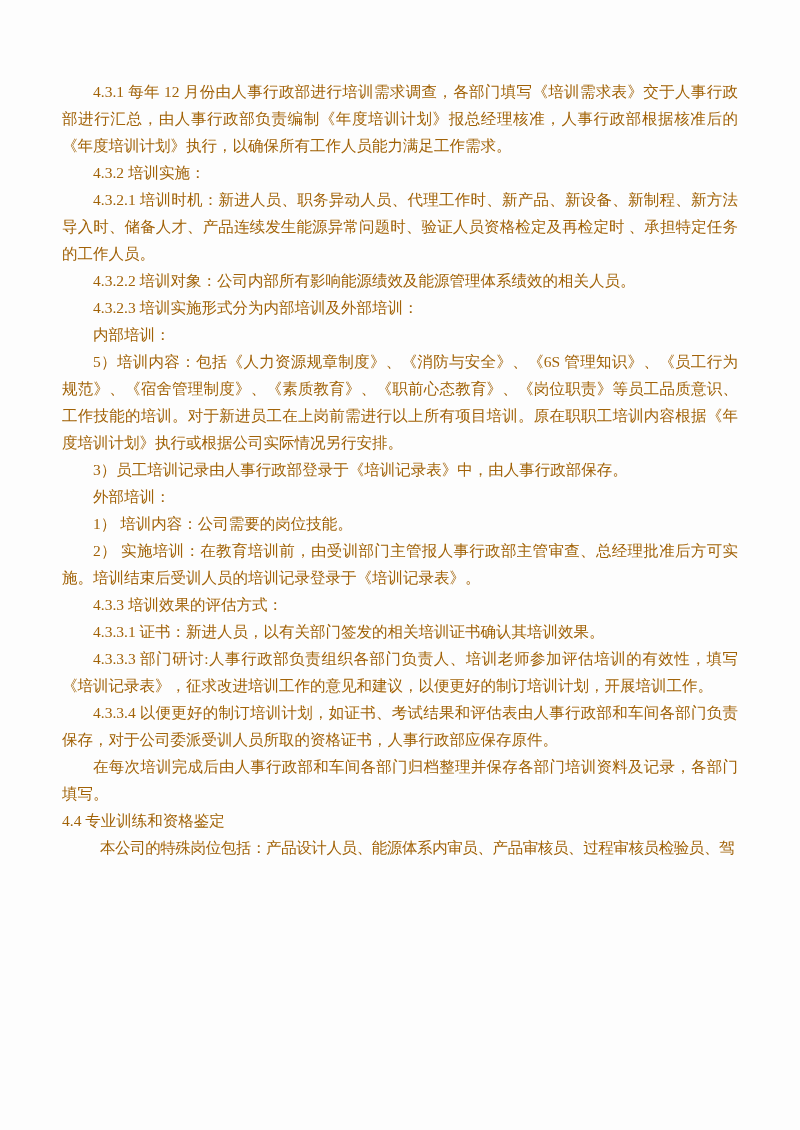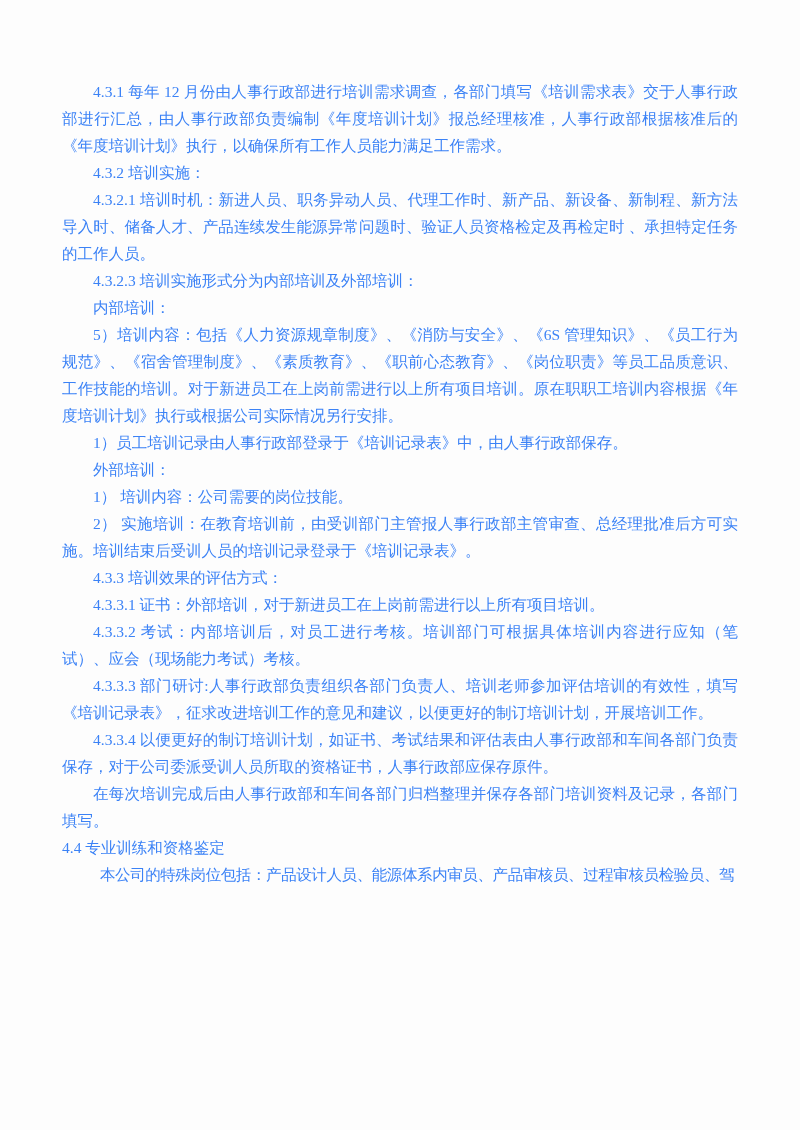--- a/index.html
+++ b/index.html
@@ -36,33 +36,33 @@
     padding: 0;
   }
   .indent-normal { text-indent: 2em; }
   .indent-none   { text-indent: 0; }
   .indent-large  { text-indent: 2.45em; letter-spacing: -0.4px; }
 </style>
 </head>
 <body style="background: rgb(253, 253, 253);">
 
 <div class="page">
-  <div class="content" id="document-content" style="color: #3b82f6;">
+  <div class="content" id="document-content" style="color: #a16207;">
       <p class="para indent-normal">4.3.1 每年 12 月份由人事行政部进行培训需求调查，各部门填写《培训需求表》交于人事行政部进行汇总，由人事行政部负责编制《年度培训计划》报总经理核准，人事行政部根据核准后的《年度培训计划》执行，以确保所有工作人员能力满足工作需求。</p>
       <p class="para indent-normal">4.3.2 培训实施：</p>
       <p class="para indent-normal">4.3.2.1 培训时机：新进人员、职务异动人员、代理工作时、新产品、新设备、新制程、新方法导入时、储备人才、产品连续发生能源异常问题时、验证人员资格检定及再检定时 、承担特定任务的工作人员。</p>
+      <p class="para indent-normal">4.3.2.2 培训对象：公司内部所有影响能源绩效及能源管理体系绩效的相关人员。</p>
       <p class="para indent-normal">4.3.2.3 培训实施形式分为内部培训及外部培训：</p>
       <p class="para indent-normal">内部培训：</p>
       <p class="para indent-normal">5）培训内容：包括《人力资源规章制度》、《消防与安全》、《6S 管理知识》、《员工行为规范》、《宿舍管理制度》、《素质教育》、《职前心态教育》、《岗位职责》等员工品质意识、工作技能的培训。对于新进员工在上岗前需进行以上所有项目培训。原在职职工培训内容根据《年度培训计划》执行或根据公司实际情况另行安排。</p>
-      <p class="para indent-normal">1）员工培训记录由人事行政部登录于《培训记录表》中，由人事行政部保存。</p>
+      <p class="para indent-normal">3）员工培训记录由人事行政部登录于《培训记录表》中，由人事行政部保存。</p>
       <p class="para indent-normal">外部培训：</p>
       <p class="para indent-normal">1） 培训内容：公司需要的岗位技能。</p>
       <p class="para indent-normal">2） 实施培训：在教育培训前，由受训部门主管报人事行政部主管审查、总经理批准后方可实施。培训结束后受训人员的培训记录登录于《培训记录表》。</p>
       <p class="para indent-normal">4.3.3 培训效果的评估方式：</p>
-      <p class="para indent-normal">4.3.3.1 证书：外部培训，对于新进员工在上岗前需进行以上所有项目培训。</p>
-      <p class="para indent-normal">4.3.3.2 考试：内部培训后，对员工进行考核。培训部门可根据具体培训内容进行应知（笔试）、应会（现场能力考试）考核。</p>
+      <p class="para indent-normal">4.3.3.1 证书：新进人员，以有关部门签发的相关培训证书确认其培训效果。</p>
       <p class="para indent-normal">4.3.3.3 部门研讨:人事行政部负责组织各部门负责人、培训老师参加评估培训的有效性，填写《培训记录表》，征求改进培训工作的意见和建议，以便更好的制订培训计划，开展培训工作。</p>
       <p class="para indent-normal">4.3.3.4 以便更好的制订培训计划，如证书、考试结果和评估表由人事行政部和车间各部门负责保存，对于公司委派受训人员所取的资格证书，人事行政部应保存原件。</p>
       <p class="para indent-normal">在每次培训完成后由人事行政部和车间各部门归档整理并保存各部门培训资料及记录，各部门填写。</p>
       <p class="para indent-none">4.4 专业训练和资格鉴定</p>
       <p class="para indent-large">本公司的特殊岗位包括：产品设计人员、能源体系内审员、产品审核员、过程审核员检验员、驾</p>
     </div>
 </div>
 
 </body></html>

